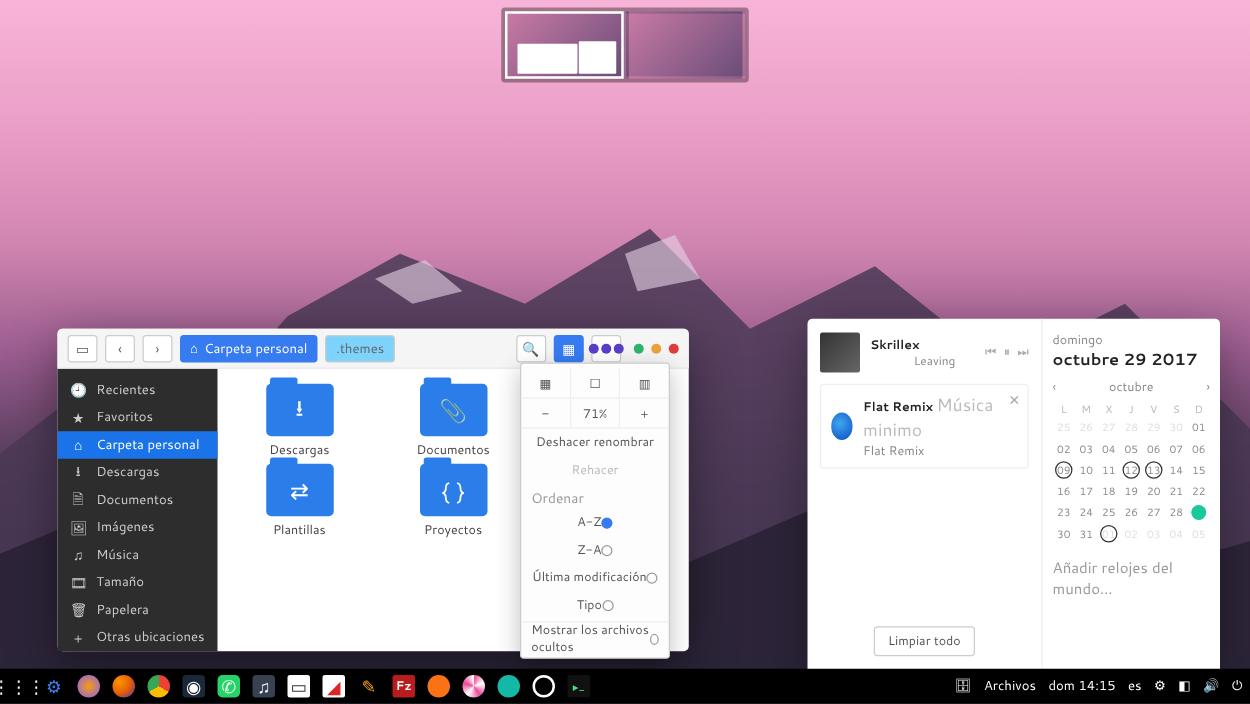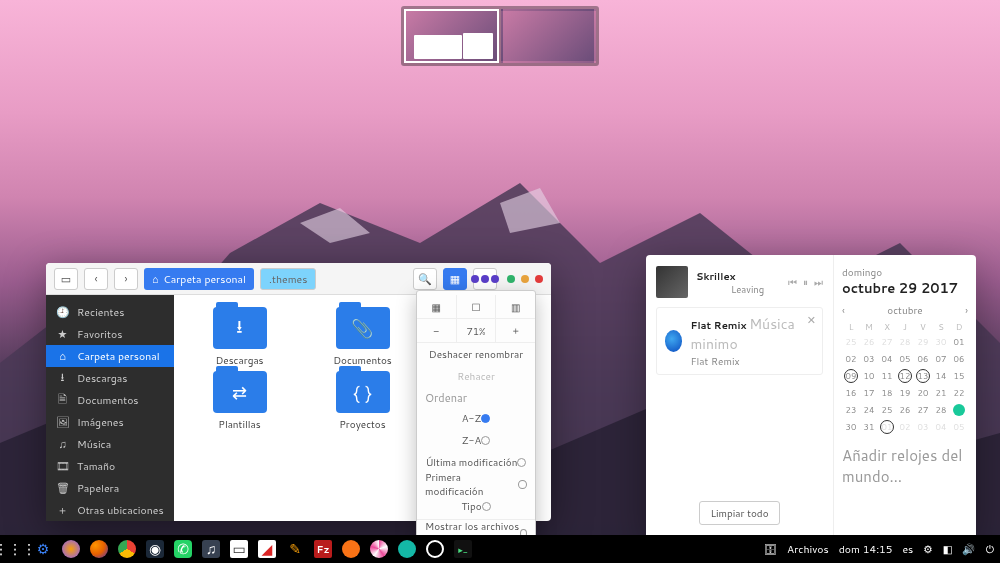--- a/index.html
+++ b/index.html
@@ -76,21 +76,21 @@
 .calhead{display:flex;align-items:center;justify-content:space-between;font-size:10px;color:#888;margin-bottom:4px;}
 .calgrid{display:grid;grid-template-columns:repeat(7,1fr);gap:1px 0;font-size:8.5px;text-align:center;}
 .calgrid .dow{color:#bbb;}
 .calgrid .d{padding:2px 0;color:#888;position:relative;}
 .calgrid .d.out{color:#ddd;}
 .calgrid .d.ring{}
 .calgrid .d.ring::after{content:"";position:absolute;left:50%;top:50%;width:12px;height:12px;border:1px solid #333;border-radius:50%;transform:translate(-50%,-50%);}
 .calgrid .d.dotg::after{content:"";position:absolute;left:50%;top:50%;width:12px;height:12px;background:#19c99a;border-radius:50%;transform:translate(-50%,-50%);}
 .sect{margin-top:10px;font-size:10px;}
 .sect .stitle{color:#222;font-weight:600;margin-bottom:2px;}
-.sect .slink{color:#999;font-size:15px;}
+.sect .slink{color:#999;font-size:12px;}
 </style>
 </head>
 <body>
 
 <div class="mountain">
 <svg viewBox="0 0 1000 420" preserveAspectRatio="none">
   <path d="M0,420 L0,220 L90,150 L160,190 L230,110 L320,60 L420,100 L520,40 L600,120 L700,70 L800,150 L900,100 L1000,200 L1000,420 Z" fill="#4b3a57" opacity="0.85"></path>
   <path d="M0,420 L0,300 L120,250 L250,310 L380,240 L520,320 L660,260 L820,340 L1000,290 L1000,420 Z" fill="#2a2236" opacity="0.9"></path>
   <path d="M300,80 L340,65 L370,90 L330,100 Z M500,60 L540,45 L560,80 L510,90 Z" fill="#e6d4e6" opacity="0.6"></path>
 </svg>
@@ -223,24 +223,20 @@
       <div class="prow">
         <span>A-Z</span>
         <span class="radio on"></span>
       </div>
       <div class="prow">
         <span>Z-A</span>
         <span class="radio"></span>
       </div>
       <div class="prow">
         <span>Última modificación</span>
-        <span class="radio"></span>
-      </div>
-      <div class="prow">
-        <span>Primera modificación</span>
         <span class="radio"></span>
       </div>
       <div class="prow">
         <span>Tipo</span>
         <span class="radio"></span>
       </div>
     </div>
   <div style="height:1px;background:#eee;margin:2px 0"></div>
   <div class="prow">
       <span>Mostrar los archivos ocultos</span>

